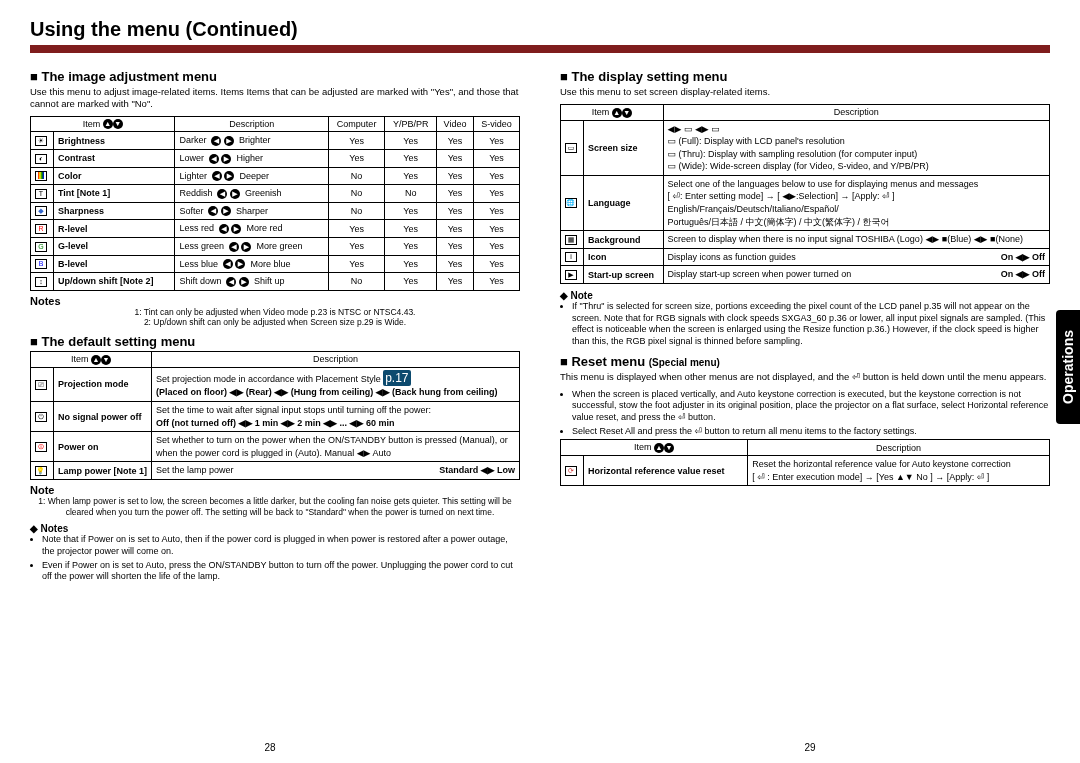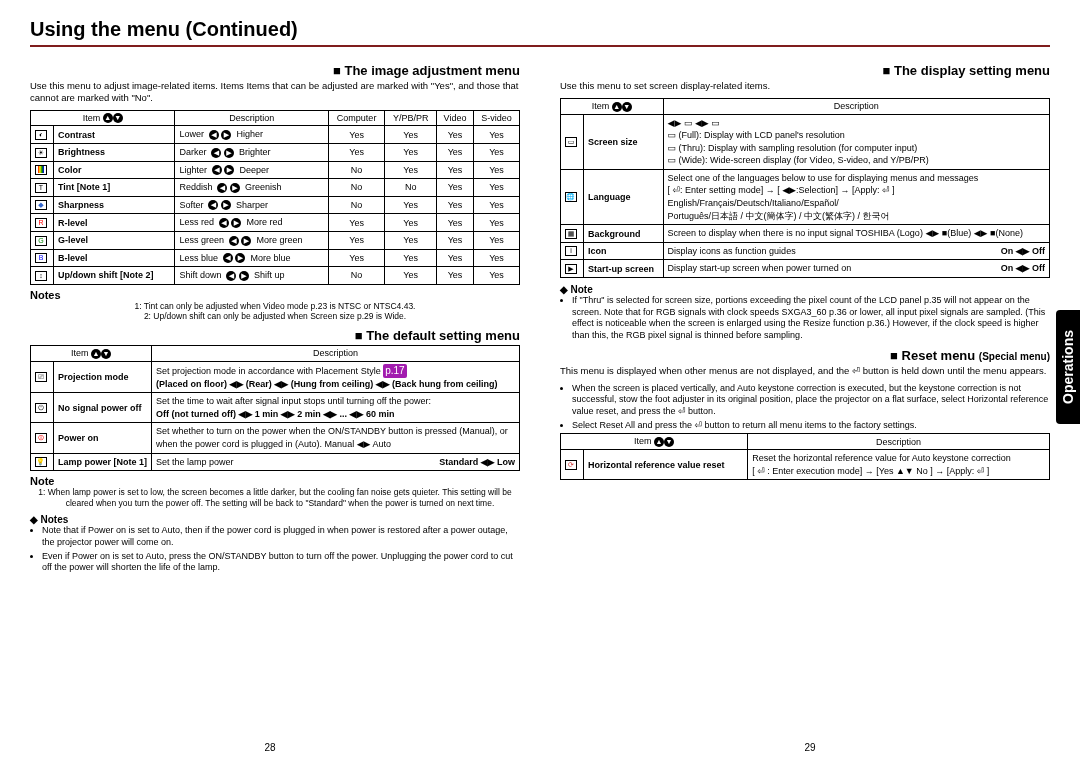--- a/index.html
+++ b/index.html
@@ -1,20 +1,20 @@
 <!DOCTYPE html>
 <html><head>
 <meta charset="utf-8">
 <style>
   * { box-sizing: border-box; margin: 0; padding: 0; }
   body { font-family: Arial, Helvetica, sans-serif; font-size: 9.5px; background: #fff; color: #000; width: 1080px; height: 763px; position: relative; padding: 18px 30px 10px 30px; }
-  .top-title { font-size: 20px; font-weight: bold; border-bottom: 2px solid #7f1d1d; padding-bottom: 4px; margin-bottom: 10px; }
+  .top-title { font-size: 20px; font-weight: bold; border-bottom: 8px solid #7f1d1d; padding-bottom: 4px; margin-bottom: 10px; }
   .page { display: flex; gap: 40px; }
   .col { flex: 1; }
-  .section-title { font-size: 13px; font-weight: bold; margin: 6px 0 2px 0; text-align: right; }
+  .section-title { font-size: 13px; font-weight: bold; margin: 6px 0 2px 0; }
   .intro { font-size: 9.5px; margin-bottom: 6px; line-height: 1.25; }
   table { border-collapse: collapse; width: 100%; font-size: 9px; }
   th, td { border: 1px solid #000; padding: 2px 4px; text-align: left; vertical-align: middle; }
   th { font-weight: normal; text-align: center; }
   .center { text-align: center; }
   .b { font-weight: bold; }
   .notes-h { font-size: 11px; font-weight: bold; margin-top: 4px; }
   .notes-list { font-size: 8.5px; line-height: 1.25; }
   .notes-list li { list-style: none; padding-left: 10px; text-indent: -10px; text-align: center; }
   .small-note-h { font-weight: bold; font-size: 10px; margin-top: 6px; }
@@ -40,21 +40,21 @@
   .icn.icon::before{content:"i";}
   .icn.start::before{content:"▶";}
   .icn.hrz::before{content:"⟳";color:#c33;}
   .icn.rst::before{content:"⟲";color:#c33;}
   .arr { display:inline-block; width:10px;height:10px;border-radius:50%;background:#000;color:#fff;font-size:7px;text-align:center;line-height:10px;vertical-align:middle;}
   .arr.l::before{content:"◀";}
   .arr.r::before{content:"▶";}
   .arr.u::before{content:"▲";}
   .arr.d::before{content:"▼";}
   .lr{white-space:nowrap;}
-  .pref { display:inline-block; background:#a21caf; color:#fff; padding:0 2px; font-size:10px; border-radius:2px; }
+  .pref { display:inline-block; background:#0c4a6e; color:#fff; padding:0 2px; font-size:12px; border-radius:2px; }
   .side-tab { position: absolute; right: 0; top: 310px; background:#000; color:#fff; writing-mode: vertical-rl; transform: rotate(180deg); padding: 20px 4px; font-size:14px; font-weight:bold; border-radius: 0 4px 4px 0;}
   .pagenums { position:absolute; bottom:10px; left:0; right:0; display:flex; justify-content:space-around; font-size:10px;}
   .desccell{line-height:1.4;}
   td.item{white-space:nowrap;}
 </style>
 </head>
 <body>
 
 <div class="top-title">Using the menu (Continued)</div>
 
@@ -71,32 +71,32 @@
         <th colspan="2"><span>Item</span> <span class="arr u"></span><span class="arr d"></span></th>
         <th>Description</th>
         <th>Computer</th>
         <th>Y/PB/PR</th>
         <th>Video</th>
         <th>S-video</th>
       </tr>
       </tbody>
         <tbody id="img-rows">
           <tr>
+            <td class="center" style="width:16px"><span class="icn sun"></span></td>
+    <td class="b item">Brightness</td>
+    <td class="desccell"><span>Darker</span>&nbsp;&nbsp;<span class="lr"><span class="arr l"></span> <span class="arr r"></span></span>&nbsp;&nbsp;<span>Brighter</span></td>
+    <td class="center">Yes</td>
+            <td class="center">Yes</td>
+            <td class="center">Yes</td>
+            <td class="center">Yes</td>
+          </tr>
+          <tr>
             <td class="center" style="width:16px"><span class="icn moon"></span></td>
     <td class="b item">Contrast</td>
     <td class="desccell"><span>Lower</span>&nbsp;&nbsp;<span class="lr"><span class="arr l"></span> <span class="arr r"></span></span>&nbsp;&nbsp;<span>Higher</span></td>
-    <td class="center">Yes</td>
-            <td class="center">Yes</td>
-            <td class="center">Yes</td>
-            <td class="center">Yes</td>
-          </tr>
-          <tr>
-            <td class="center" style="width:16px"><span class="icn sun"></span></td>
-    <td class="b item">Brightness</td>
-    <td class="desccell"><span>Darker</span>&nbsp;&nbsp;<span class="lr"><span class="arr l"></span> <span class="arr r"></span></span>&nbsp;&nbsp;<span>Brighter</span></td>
     <td class="center">Yes</td>
             <td class="center">Yes</td>
             <td class="center">Yes</td>
             <td class="center">Yes</td>
           </tr>
           <tr>
             <td class="center" style="width:16px"><span class="icn pal"></span></td>
     <td class="b item">Color</td>
     <td class="desccell"><span>Lighter</span>&nbsp;&nbsp;<span class="lr"><span class="arr l"></span> <span class="arr r"></span></span>&nbsp;&nbsp;<span>Deeper</span></td>
     <td class="center">No</td>

